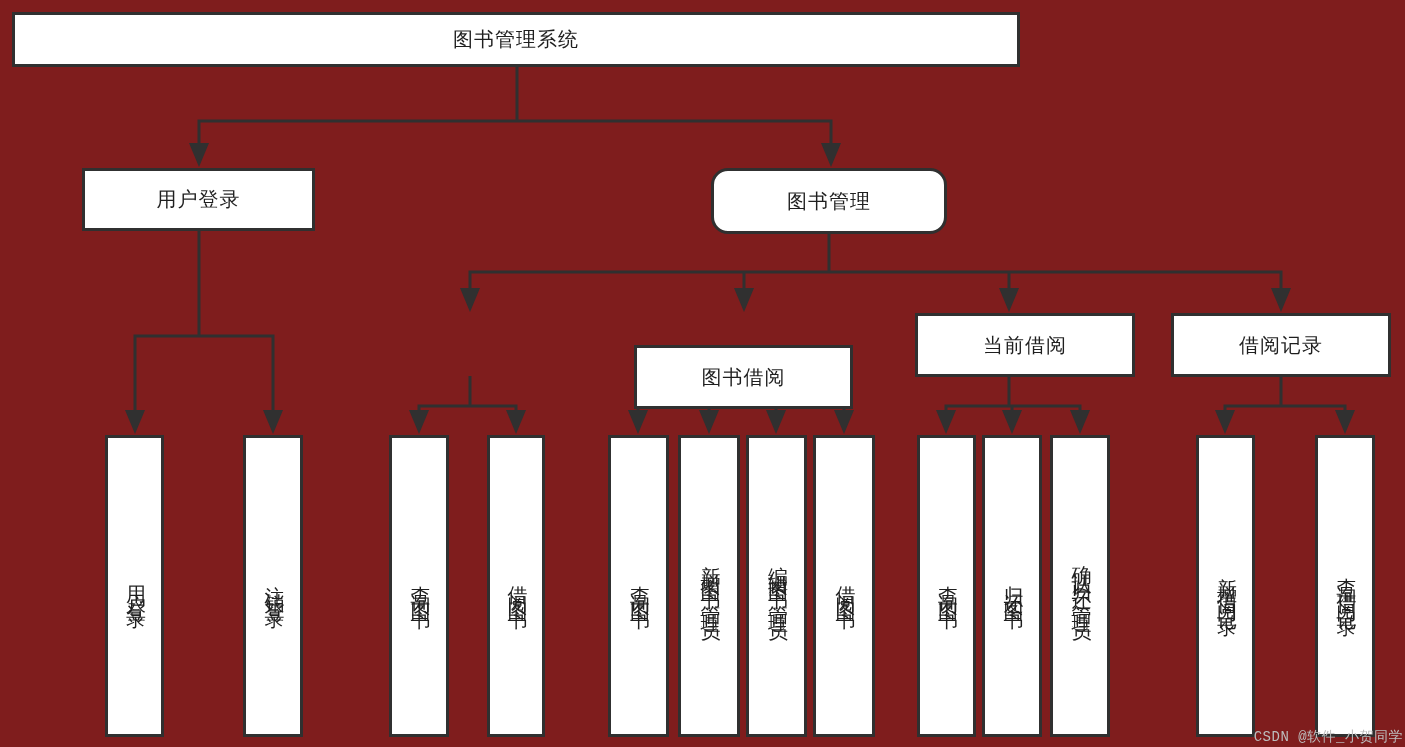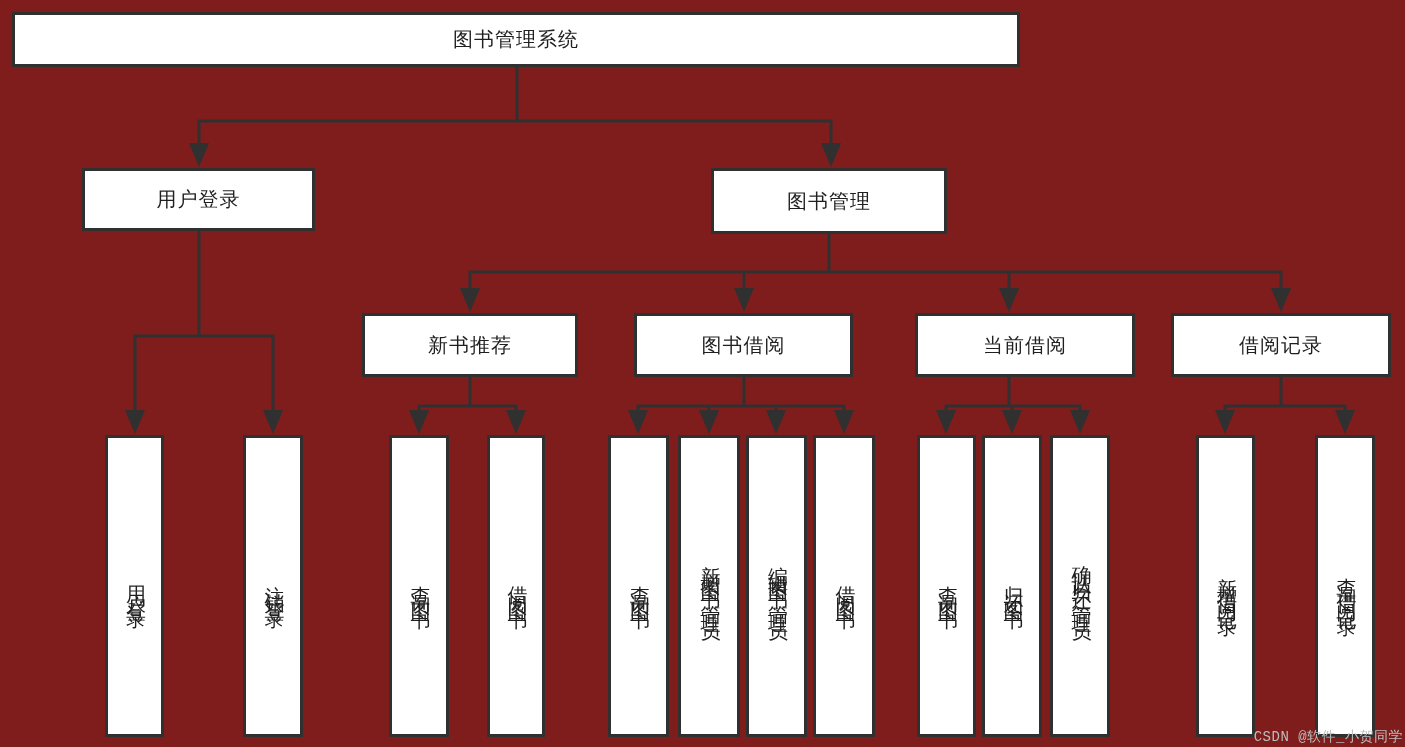--- a/index.html
+++ b/index.html
@@ -25,21 +25,21 @@
     background: #ffffff;
     display: flex;
     align-items: center;
     justify-content: center;
     font-size: 20px;
     letter-spacing: 1px;
     white-space: nowrap;
   }
   .root-node  { left: 12px;  top: 12px;  width: 1008px; height: 55px; }
   .l2a        { left: 82px;  top: 168px; width: 233px;  height: 63px; }
-  .l2b        { left: 711px; top: 168px; width: 236px;  height: 66px; }
+  .l2b        { left: 711px; top: 168px; width: 236px;  height: 66px; border-radius: 17px; }
   .l3         { top: 313px; height: 64px; }
   .leaf       { top: 435px; height: 302px; }
   .leaf span {
     writing-mode: vertical-rl;
     text-orientation: mixed;
     letter-spacing: 8px;
     line-height: 1;
     font-size: 20px;
   }
   .watermark {
@@ -102,24 +102,21 @@
     <span>图书管理系统</span>
   </div>
 
   <div class="node l2a">
     <span>用户登录</span>
   </div>
   <div class="node l2b">
     <span>图书管理</span>
   </div>
 
-  <div class="node l3" style="left:362px;width:216px;">
-    <span>新书推荐</span>
-  </div>
-  <div class="node l3" style="left:634px;width:219px;">
+  <div class="node l3" style="left:634px;width:219px;margin-top:32px;">
     <span>图书借阅</span>
   </div>
   <div class="node l3" style="left:899px;width:220px;margin-left:16px;">
     <span>当前借阅</span>
   </div>
   <div class="node l3" style="left:1171px;width:220px;">
     <span>借阅记录</span>
   </div>
 
   <div class="node leaf" style="left:105px;width:59px;">

